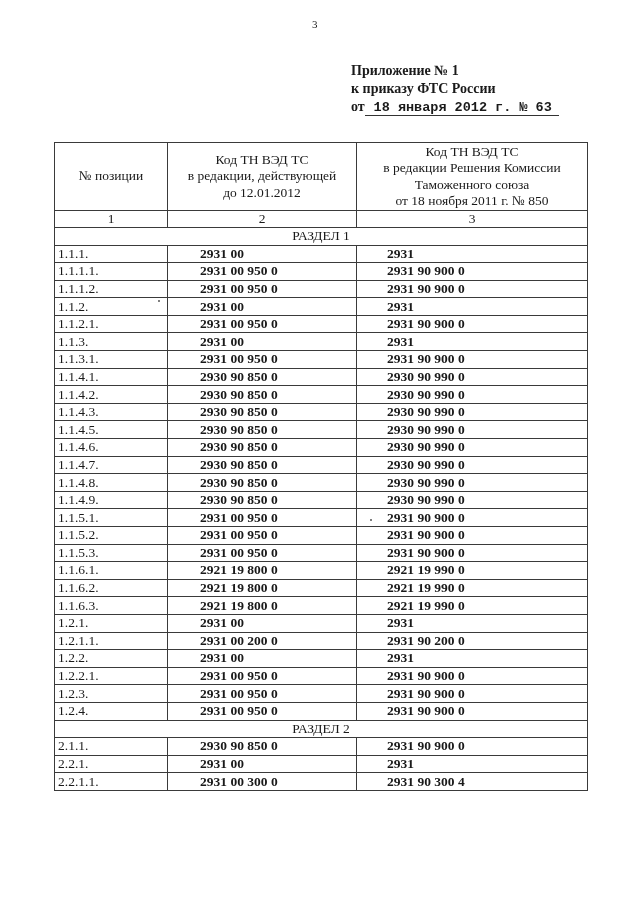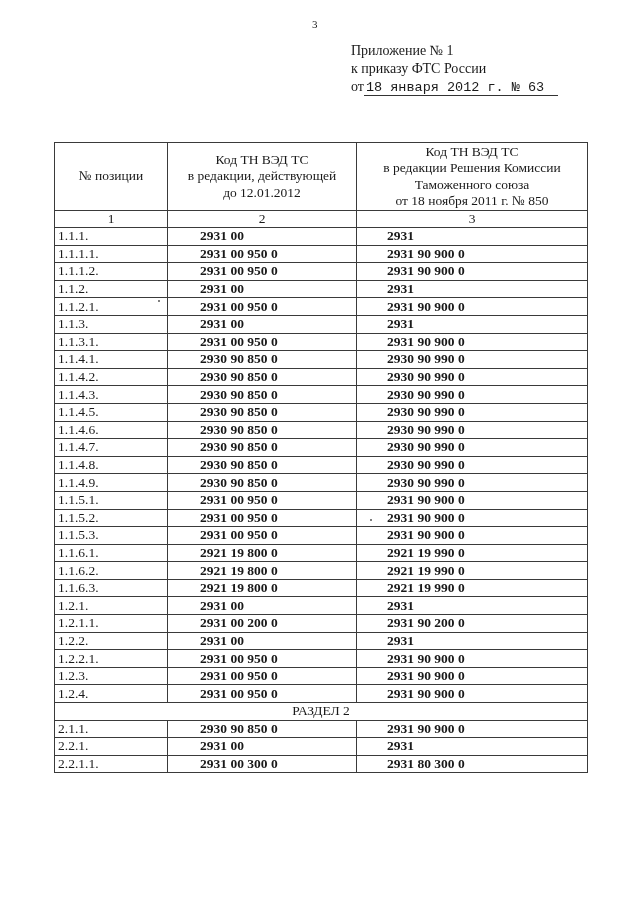--- a/index.html
+++ b/index.html
@@ -4,24 +4,24 @@
   <style>
     html, body { margin: 0; padding: 0; background: #ffffff; }
     body {
       width: 640px; height: 900px; position: relative; overflow: hidden;
       font-family: "Liberation Serif", "DejaVu Serif", serif; color: #1a1a1a;
     }
     .page-number {
       position: absolute; left: 312px; top: 18px; font-size: 11px;
     }
     .appendix {
-      position: absolute; left: 351px; top: 42px; font-size: 14px; line-height: 18px;
+      position: absolute; left: 351px; top: 62px; font-size: 14px; line-height: 18px; font-weight: bold;
     }
     .appendix .line { white-space: nowrap; }
-    .appendix .order-line { position: relative; }
+    .appendix .order-line { position: relative; text-align: center; }
     .appendix .mono {
       font-family: "Liberation Mono", "DejaVu Sans Mono", monospace; font-size: 13.5px;
       display: inline-block; border-bottom: 1.5px solid #333; width: 192px; padding-left: 2px;
       line-height: 15px;
     }
     table.codes {
       position: absolute; left: 54px; top: 142px;
       width: 533px; border-collapse: collapse; table-layout: fixed;
       font-size: 13.5px;
     }
@@ -71,20 +71,23 @@
           <div>в редакции Решения Комиссии</div>
           <div>Таможенного союза</div>
           <div>от 18 ноября 2011 г. № 850</div>
         </td>
       </tr>
       <tr class="nums">
         <td>1</td>
         <td>2</td>
         <td>3</td>
       </tr>
+      <tr class="section">
+        <td colspan="3">РАЗДЕЛ 1</td>
+      </tr>
       <tr>
         <td>1.1.1.</td>
         <td class="code2">2931 00</td>
         <td class="code3">2931</td>
       </tr>
       <tr>
         <td>1.1.1.1.</td>
         <td class="code2">2931 00 950 0</td>
         <td class="code3">2931 90 900 0</td>
       </tr>
@@ -222,19 +225,19 @@
         <td class="code3">2931 90 900 0</td>
       </tr>
       <tr>
         <td>2.2.1.</td>
         <td class="code2">2931 00</td>
         <td class="code3">2931</td>
       </tr>
       <tr>
         <td>2.2.1.1.</td>
         <td class="code2">2931 00 300 0</td>
-        <td class="code3">2931 80 300 0</td>
+        <td class="code3">2931 90 300 4</td>
       </tr>
     </tbody>
 </table>
 
 <div class="speck" style="left:158px;top:300px;"></div>
 <div class="speck" style="left:370px;top:519px;"></div>
 
 </body></html>

